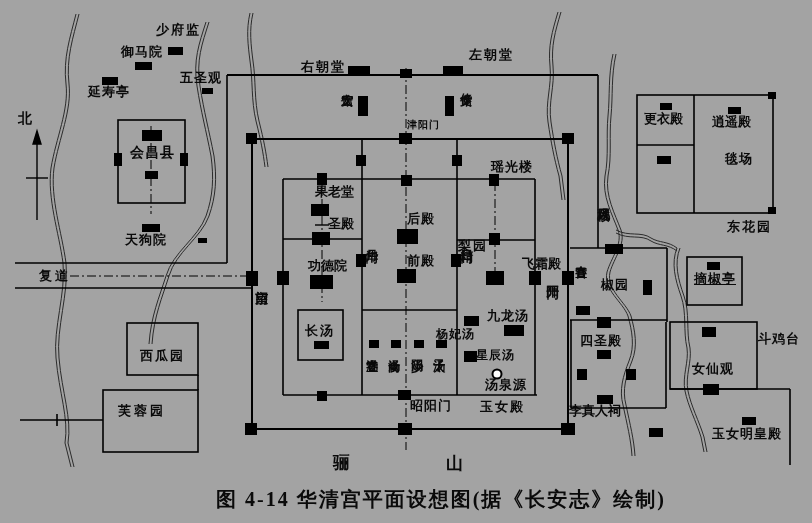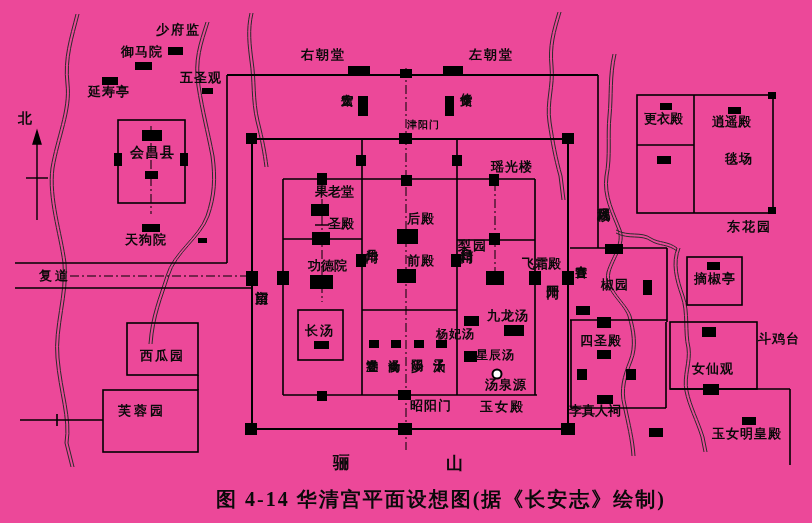--- a/index.html
+++ b/index.html
@@ -1,16 +1,16 @@
 <!DOCTYPE html>
 <html><head>
 <meta charset="utf-8">
 <style>
   html,body{margin:0;padding:0;background:#fff;}
-  #stage{position:relative;width:812px;height:523px;background:#ec4899;overflow:hidden;
+  #stage{position:relative;width:812px;height:523px;background:#a3a3a3;overflow:hidden;
          font-family:"Liberation Serif",serif;}
   #map-svg{position:absolute;left:0;top:0;}
   .lbl{position:absolute;color:#0a0a0a;white-space:nowrap;line-height:1.02;
        font-family:"Liberation Serif",serif;font-weight:600;}
   .v{writing-mode:vertical-rl;text-orientation:upright;}
   .caption{font-weight:700;letter-spacing:2px;}
 </style>
 </head>
 <body>
 
@@ -189,21 +189,21 @@
       <div class="lbl" style="left: 121px; top: 45px; font-size: 13px; letter-spacing: 1px;">御马院</div>
       <div class="lbl" style="left: 88px; top: 85px; font-size: 13px; letter-spacing: 1px;">延寿亭</div>
       <div class="lbl" style="left: 180px; top: 71px; font-size: 13px; letter-spacing: 1px;">五圣观</div>
       <div class="lbl" style="left: 18px; top: 112px; font-size: 14px;">北</div>
       <div class="lbl" style="left: 130px; top: 146px; font-size: 14px; letter-spacing: 1px;">会昌县</div>
       <div class="lbl" style="left: 125px; top: 233px; font-size: 13px; letter-spacing: 1px;">天狗院</div>
       <div class="lbl" style="left: 39px; top: 269px; font-size: 13px; letter-spacing: 3px;">复道</div>
       <div class="lbl v" style="left: 255px; top: 280px; font-size: 13px;">望京门</div>
       <div class="lbl" style="left: 140px; top: 349px; font-size: 13px; letter-spacing: 2px;">西瓜园</div>
       <div class="lbl" style="left: 118px; top: 404px; font-size: 13px; letter-spacing: 3px;">芙蓉园</div>
-      <div class="lbl" style="left: 301px; top: 48px; font-size: 13px; letter-spacing: 2px;">右朝堂</div>
+      <div class="lbl" style="left: 301px; top: 60px; font-size: 13px; letter-spacing: 2px;">右朝堂</div>
       <div class="lbl" style="left: 469px; top: 48px; font-size: 13px; letter-spacing: 2px;">左朝堂</div>
       <div class="lbl v" style="left: 341px; top: 84px; font-size: 12px;">宏文馆</div>
       <div class="lbl v" style="left: 460px; top: 84px; font-size: 12px;">修文馆</div>
       <div class="lbl" style="left: 407px; top: 120px; font-size: 10px; letter-spacing: 1px;">津阳门</div>
       <div class="lbl" style="left: 491px; top: 160px; font-size: 13px; letter-spacing: 1px;">瑶光楼</div>
       <div class="lbl" style="left: 315px; top: 185px; font-size: 13px;">果老堂</div>
       <div class="lbl" style="left: 328px; top: 217px; font-size: 13px;">圣殿</div>
       <div class="lbl" style="left: 458px; top: 199px; font-size: 13px; letter-spacing: 2px; margin-top: 40px;">梨园</div>
       <div class="lbl" style="left: 308px; top: 259px; font-size: 13px;">功德院</div>
       <div class="lbl v" style="left: 365px; top: 239px; font-size: 13px;">月华门</div>
@@ -221,21 +221,21 @@
       <div class="lbl" style="left: 436px; top: 328px; font-size: 12px; letter-spacing: 1px;">杨妃汤</div>
       <div class="lbl" style="left: 487px; top: 309px; font-size: 13px; letter-spacing: 1px;">九龙汤</div>
       <div class="lbl" style="left: 476px; top: 349px; font-size: 12px; letter-spacing: 1px;">星辰汤</div>
       <div class="lbl" style="left: 485px; top: 378px; font-size: 13px; letter-spacing: 1px;">汤泉源</div>
       <div class="lbl" style="left: 410px; top: 399px; font-size: 13px; letter-spacing: 1px;">昭阳门</div>
       <div class="lbl" style="left: 480px; top: 400px; font-size: 13px; letter-spacing: 2px;">玉女殿</div>
       <div class="lbl" style="left: 333px; top: 454px; font-size: 17px;">骊</div>
       <div class="lbl" style="left: 446px; top: 455px; font-size: 17px;">山</div>
       <div class="lbl v" style="left: 597px; top: 198px; font-size: 13px;">观风楼</div>
       <div class="lbl" style="left: 601px; top: 278px; font-size: 13px; letter-spacing: 1px;">椒园</div>
-      <div class="lbl" style="left: 694px; top: 272px; font-size: 13px; letter-spacing: 1px;">摘椒亭</div>
+      <div class="lbl" style="left: 694px; top: 272px; font-size: 13px; letter-spacing: 1px; text-decoration: underline;">摘椒亭</div>
       <div class="lbl" style="left: 695px; top: 220px; font-size: 13px; letter-spacing: 2px; margin-left: 32px;">东花园</div>
       <div class="lbl" style="left: 644px; top: 112px; font-size: 13px; text-align: center;">更衣殿</div>
       <div class="lbl" style="left: 712px; top: 115px; font-size: 13px;">逍遥殿</div>
       <div class="lbl" style="left: 725px; top: 152px; font-size: 13px; letter-spacing: 1px;">毯场</div>
       <div class="lbl" style="left: 580px; top: 334px; font-size: 13px; letter-spacing: 1px;">四圣殿</div>
       <div class="lbl" style="left: 758px; top: 332px; font-size: 13px; letter-spacing: 1px;">斗鸡台</div>
       <div class="lbl" style="left: 692px; top: 362px; font-size: 13px; letter-spacing: 1px;">女仙观</div>
       <div class="lbl" style="left: 569px; top: 404px; font-size: 13px;">李真人祠</div>
       <div class="lbl" style="left: 712px; top: 427px; font-size: 13px; letter-spacing: 1px;">玉女明皇殿</div>
       <div class="lbl caption" style="left: 216px; top: 489px; font-size: 20px; text-align: right;">图 4-14  华清宫平面设想图(据《长安志》绘制)</div>

